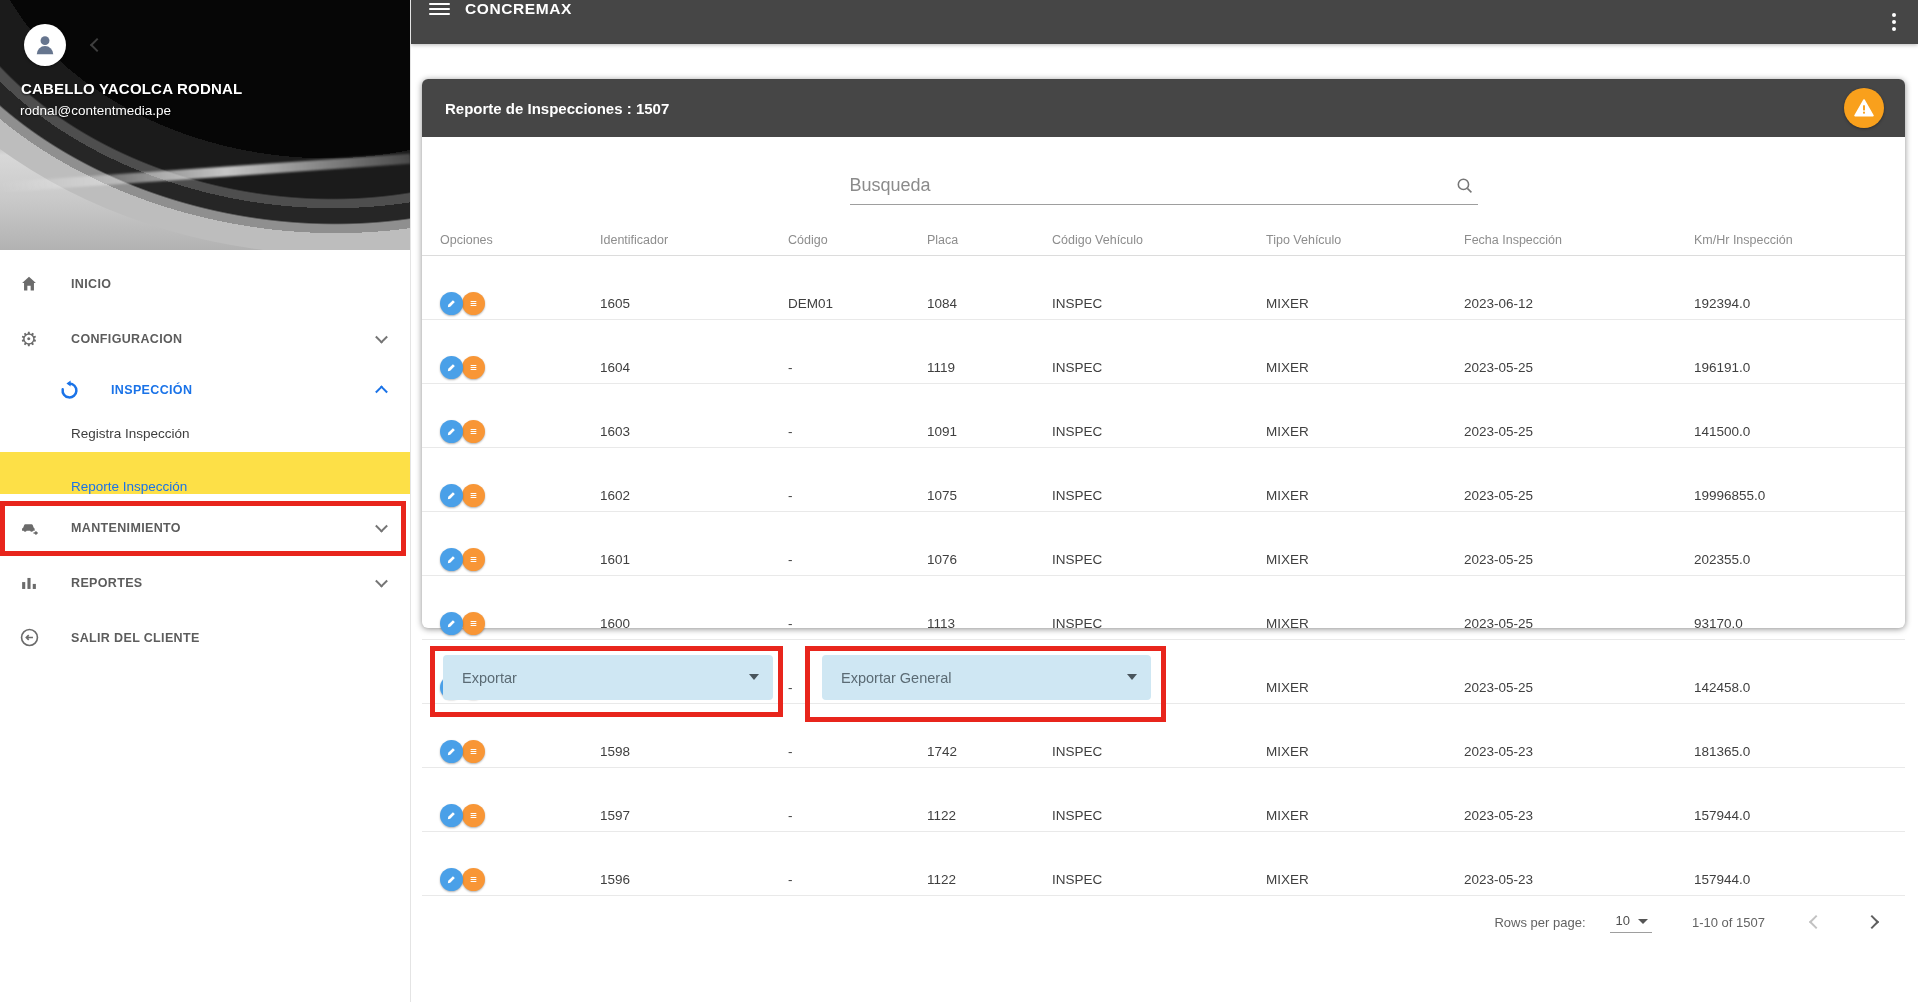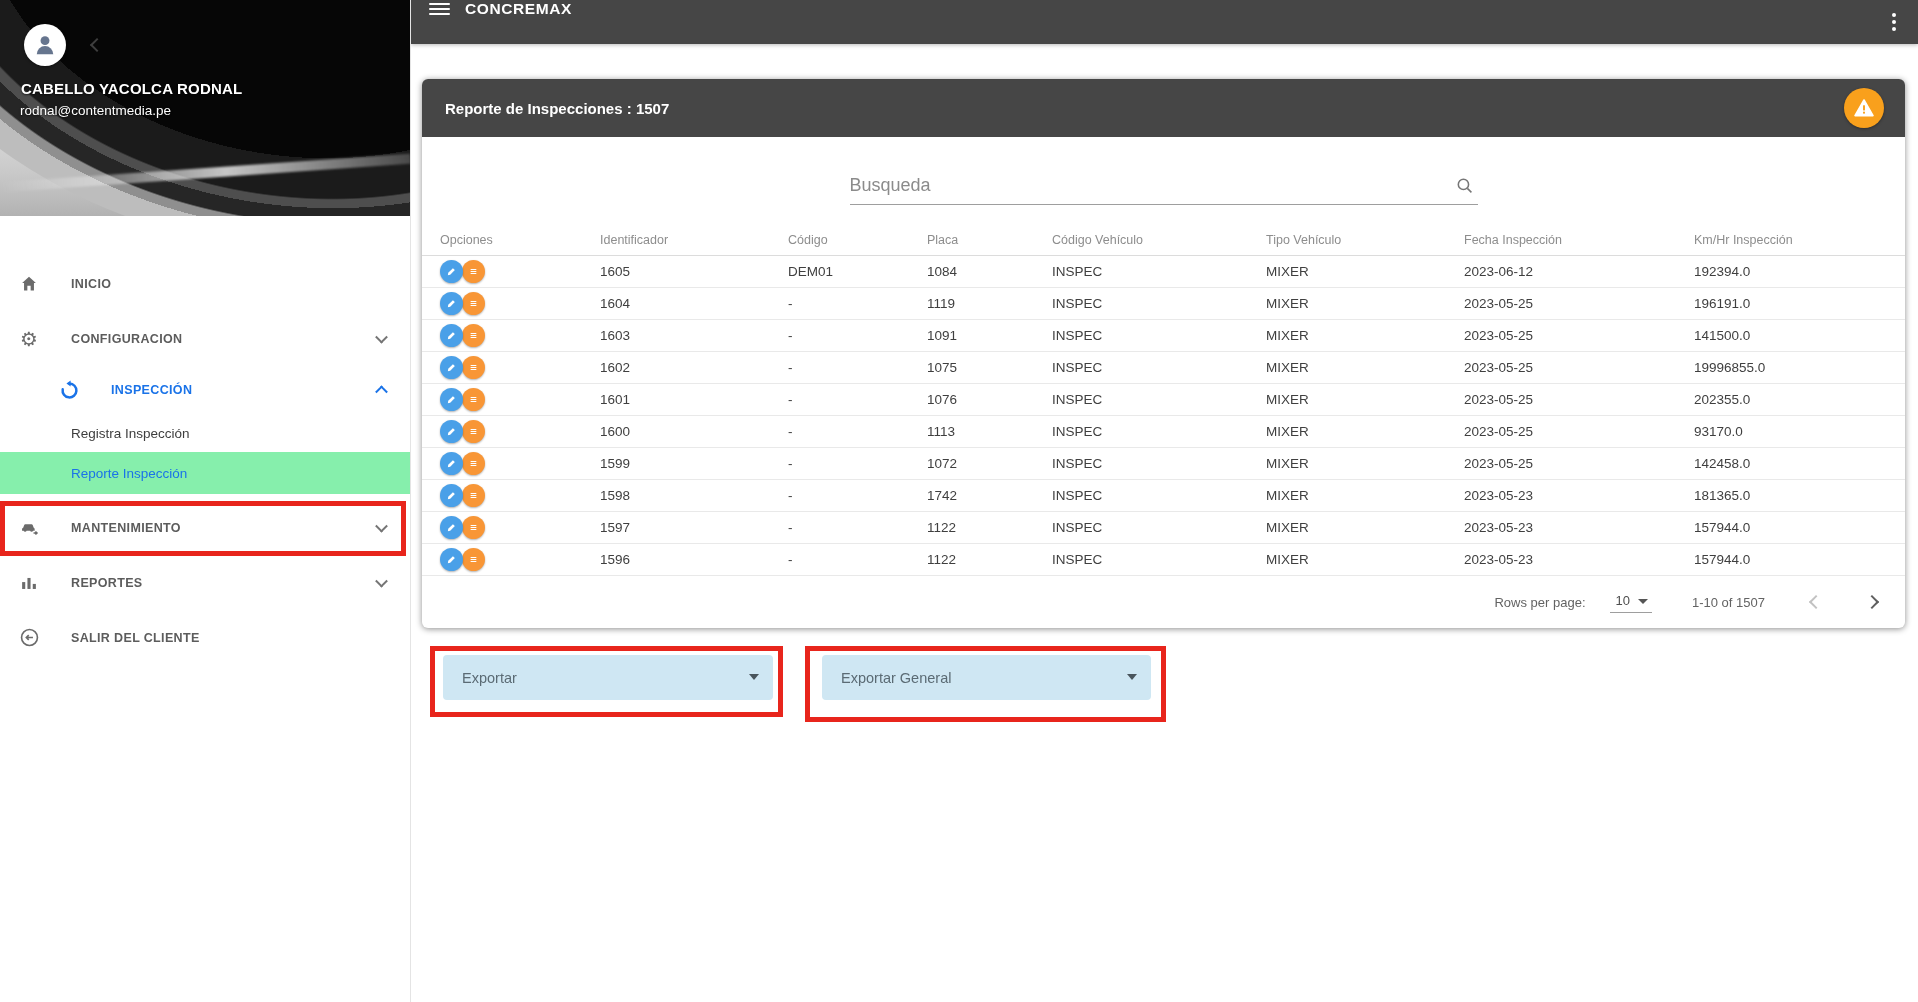--- a/index.html
+++ b/index.html
@@ -4,21 +4,21 @@
 <style>
   * { margin:0; padding:0; box-sizing:border-box; }
   html,body { width:1918px; height:1002px; }
   body { position:relative; overflow:hidden; background:#fff;
          font-family:"Liberation Sans","DejaVu Sans",sans-serif; }
   button { border:none; background:none; padding:0; cursor:pointer; font-family:inherit; }
 
   
   .sidebar { position:absolute; left:0; top:0; width:411px; height:100%;
              background:#fff; border-right:1px solid #e4e4e4; z-index:3; }
-  .photo { position:relative; height:216px; overflow:hidden;
+  .photo { position:relative; height:250px; overflow:hidden;
            background:linear-gradient(180deg,#8a8a8a 0%,#979797 52%,#d8d8d8 62%,#c9c9c9 80%,#b2b2b2 100%); }
   .tire { position:absolute; left:-150px; top:-408px; width:900px; height:660px;
           border-radius:50%; transform:rotate(8deg);
           background:radial-gradient(closest-side,#060606 0 71%,#1b1b1b 71% 83%,#4e4e4e 83.5% 86%,#262626 86% 90.5%,#8f8f8f 91% 93.5%,#bdbdbd 93.5% 100%); }
   .floor-glint { position:absolute; left:0; top:168px; width:411px; height:10px;
                  background:linear-gradient(90deg,rgba(255,255,255,.0),rgba(255,255,255,.75) 55%,rgba(255,255,255,.2));
                  transform:rotate(-4deg); filter:blur(1px); }
   .avatar { position:absolute; left:24px; top:24px; width:42px; height:42px; border-radius:50%;
             background:#fff; display:flex; align-items:center; justify-content:center;
             box-shadow:0 1px 3px rgba(0,0,0,.4); }
@@ -38,21 +38,21 @@
   .gear-glyph { font-family:"DejaVu Sans",sans-serif; font-size:20px; color:#6b6b6b; line-height:1; }
   .nlabel { margin-left:71px; font-size:12.5px; font-weight:700; color:#5c5c5c; letter-spacing:.35px; }
   .nlabel.blue, .sublabel.blue { color:#1a73e8; }
   .chev { position:absolute; right:24px; top:50%; width:9px; height:9px; }
   .chev.down { border-right:2px solid #757575; border-bottom:2px solid #757575;
                transform:translateY(-70%) rotate(45deg); }
   .chev.up { border-left:2px solid #1a73e8; border-top:2px solid #1a73e8;
              transform:translateY(-30%) rotate(45deg); }
   .subitem { display:flex; align-items:center; }
   .subitem.h38 { height:38px; } .subitem.h42 { height:42px; }
-  .subitem.active { background:#86efac; }
+  .subitem.active { background:#fde047;align-items:flex-end; }
   .sublabel { margin-left:71px; font-size:13.5px; font-weight:500; color:#3d3d3d; }
   .gap6 { margin-top:6px; }
 
   .sidebar-annot { position:absolute; left:0; top:501px; width:406px; height:55px;
                    border:5px solid #e8251c; pointer-events:none; z-index:4; }
 
   
   .topbar { position:absolute; left:411px; top:0; right:0; height:44px; background:#464646;
             display:flex; align-items:flex-start; box-shadow:0 1px 4px rgba(0,0,0,.28); z-index:2; }
   .burger { margin-left:18px; width:21px; }
@@ -75,21 +75,21 @@
   .search-field { width:628px; margin:0 auto; position:relative; height:38px;
                   border-bottom:1px solid #9e9e9e; }
   .search-field input { width:580px; height:100%; border:none; outline:none;
                         font-size:18px; color:#444; background:transparent; font-family:inherit; }
   .search-field input::placeholder { color:#8b8b8b; opacity:1; }
   .search-btn { position:absolute; right:2px; bottom:7px; width:22px; height:22px; }
 
   .grid-row { display:grid; grid-template-columns:160px 188px 139px 125px 214px 198px 230px auto;
               padding-left:18px; align-items:center; }
   .thead { height:31px; border-bottom:1px solid #dcdcdc; color:#8d8d8d; font-size:12.5px; }
-  .trow  { height:32px; border-bottom:1px solid #e9e9e9; color:#3f3f3f; font-size:13.5px; }
+  .trow  { height:32px; border-bottom:1px solid #e9e9e9; color:#3f3f3f; font-size:13.5px;margin-top:32px; }
   .opt-cell { display:flex; align-items:center; }
   .icon-btn { width:23px; height:23px; border-radius:50%; display:flex; align-items:center;
               justify-content:center; box-shadow:0 1px 2px rgba(0,0,0,.3); }
   .icon-btn.edit { background:#4aa0e8; z-index:1; }
   .icon-btn.list { background:#f89636; margin-left:-1px; }
 
   .pager { height:52px; display:flex; align-items:center; justify-content:flex-end;
            color:#636363; font-size:13px; padding-right:22px; }
   .pager .rpp-label { margin-right:24px; }
   .rpp-select { position:relative; border-bottom:1px solid #9e9e9e; padding:2px 22px 4px 6px;

